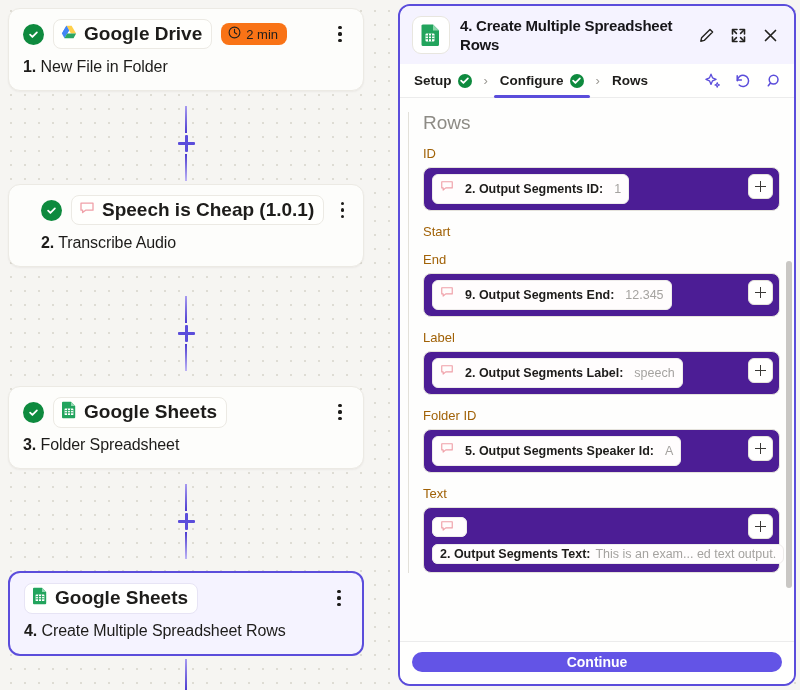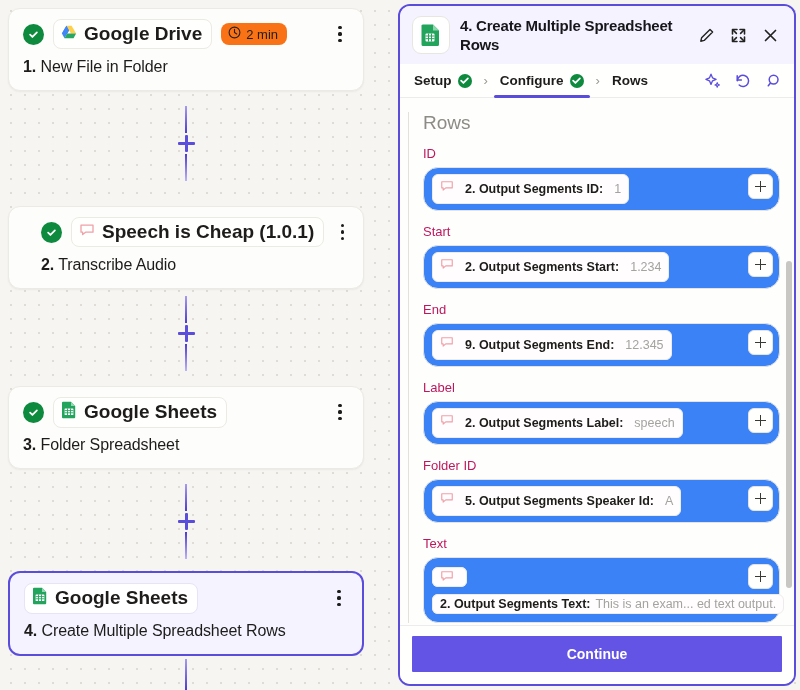--- a/index.html
+++ b/index.html
@@ -136,24 +136,24 @@
   .tab-actions { margin-left: auto; display: flex; align-items: center; gap: 11px; }
   .tab-actions .ic { width: 19px; height: 19px; display: flex; align-items: center; justify-content: center; cursor: pointer; }
 
   .form-scroll {
     flex: 1; overflow: hidden; position: relative;
     background: #fefefd; padding: 14px 14px 6px 8px;
   }
   .group { border-left: 1.5px solid #e3e1da; padding-left: 14px; }
   .group-title { font-size: 19px; color: #8d8b85; margin-bottom: 12px; }
   .field { margin-bottom: 13px; }
-  .field-label { font-size: 13px; color: #be185d; margin-bottom: 6px; }
+  .field-label { font-size: 13px; color: #a16207; margin-bottom: 6px; }
   .field-box {
-    border: 1px solid #e5e3dc; border-radius: 15px;
-    background: #3b82f6; padding: 6px 6px 6px 8px;
+    border: 1px solid #e5e3dc; border-radius: 8px;
+    background: #4c1d95; padding: 6px 6px 6px 8px;
     display: flex; align-items: flex-start; gap: 17px; min-height: 34px;
   }
   .tokens { flex: 1; min-width: 0; line-height: 24px; }
   .token {
     display: inline-flex; align-items: center; gap: 6px;
     border: 1px solid #eeeceb; border-radius: 6px;
     background: #fffdfd; padding: 2px 7px;
     font-size: 12.5px; max-width: 100%;
   }
   .token.wrapped { display: inline; padding: 2px 7px; box-decoration-break: clone; -webkit-box-decoration-break: clone; }
@@ -173,21 +173,21 @@
   .vscroll {
     position: absolute; right: 2px; top: 163px; width: 6px; height: 327px;
     background: #c9c7c4; border-radius: 4px;
   }
 
   .panel-foot {
     flex: none; border-top: 1px solid #ececec;
     padding: 10px 12px 12px 12px; background: #fffffe;
   }
   .continue {
-    width: 100%; height: 36px; border: none; border-radius: 1px;
+    width: 100%; height: 20px; border: none; border-radius: 11px;
     background: #6354e6; color: #fff; font-size: 14px; font-weight: bold;
     font-family: "Liberation Sans", sans-serif; cursor: pointer;
   }
 </style>
 </head>
 <body>
 
 <div id="canvas">
   <div class="flow" id="flow">
       <div class="node" style="top: 8px;">
@@ -214,21 +214,21 @@
             <span>2 min</span>
           </span>
           <span class="dots">
             <i></i>
             <i></i>
             <i></i>
           </span>
         </div>
         <div class="node-title"><b>1.</b> <span>New File in Folder</span></div>
       </div>
-      <div class="node" style="top: 206px; padding-left: 32px;">
+      <div class="node" style="top: 184px; padding-left: 32px;">
         <div class="node-top">
           <span class="check">
             <svg width="11" height="11" viewBox="0 0 12 12" fill="none" stroke="#fff" stroke-width="1.9" stroke-linecap="round" stroke-linejoin="round">
       <path d="M2.3 6.2l2.5 2.5 4.9-5"></path>
             </svg>
           </span>
           <span class="app-chip">
             <span><svg width="16" height="16" viewBox="0 0 16 16" fill="none" stroke="#f0a0a8" stroke-width="1.3" stroke-linejoin="round">
       <path d="M2 3.2h12v7H6.6L3.6 12.6V10.2H2z"></path>
               </svg></span>
@@ -397,30 +397,20 @@
       <path d="M2 3.2h12v7H6.6L3.6 12.6V10.2H2z"></path>
                     </svg></span>
                   <span class="tk-label">2. Output Segments ID:</span>
                   <span class="tk-val">1</span>
                 </span></div>
               <span class="plus-btn"></span>
             </div>
           </div>
           <div class="field">
             <div class="field-label">Start</div>
-            <div class="field-box">
-              <div class="tokens"><span class="token">
-                  <span class="tk-icon"><svg width="14" height="14" viewBox="0 0 16 16" fill="none" stroke="#f0a0a8" stroke-width="1.3" stroke-linejoin="round">
-      <path d="M2 3.2h12v7H6.6L3.6 12.6V10.2H2z"></path>
-                    </svg></span>
-                  <span class="tk-label">2. Output Segments Start:</span>
-                  <span class="tk-val">1.234</span>
-                </span></div>
-              <span class="plus-btn"></span>
-            </div>
           </div>
           <div class="field">
             <div class="field-label">End</div>
             <div class="field-box">
               <div class="tokens"><span class="token">
                   <span class="tk-icon"><svg width="14" height="14" viewBox="0 0 16 16" fill="none" stroke="#f0a0a8" stroke-width="1.3" stroke-linejoin="round">
       <path d="M2 3.2h12v7H6.6L3.6 12.6V10.2H2z"></path>
                     </svg></span>
                   <span class="tk-label">9. Output Segments End:</span>
                   <span class="tk-val">12.345</span>

